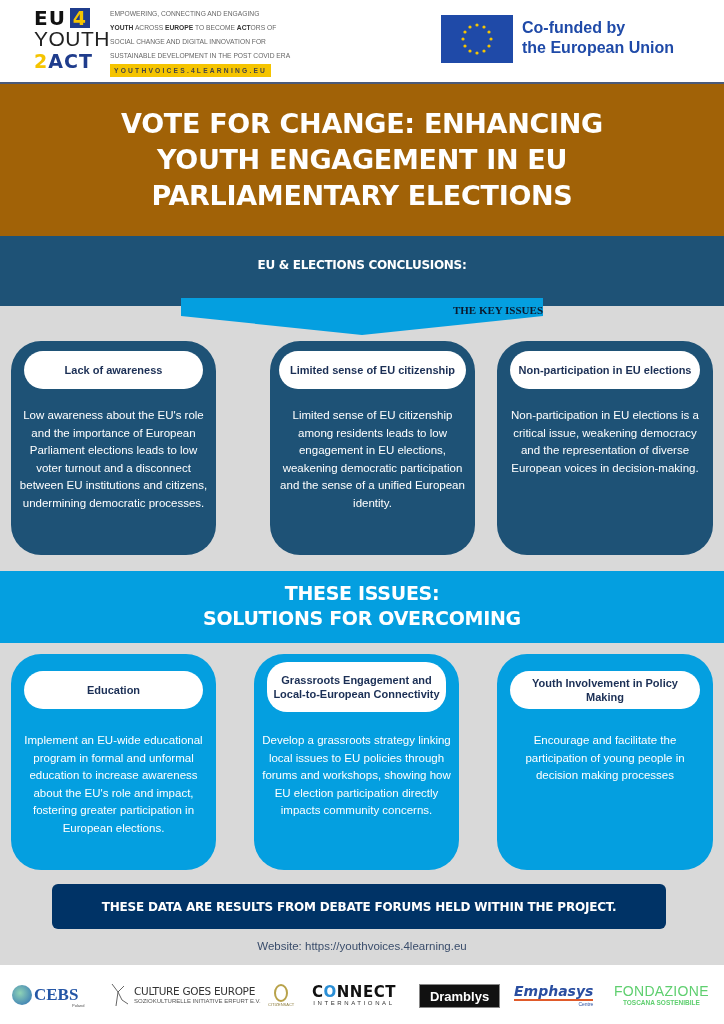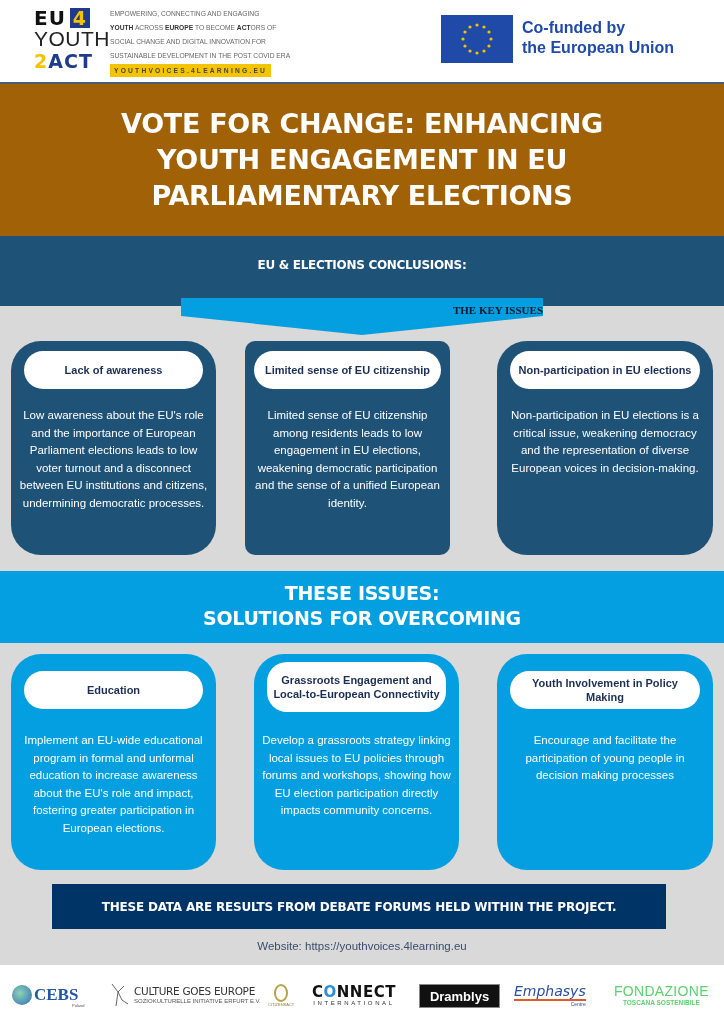--- a/index.html
+++ b/index.html
@@ -40,42 +40,42 @@
     .card.light { background: #049fe0; top: 654px; height: 216px; }
     .pill { position: absolute; left: 13px; right: 13px; top: 10px; height: 38px; background: #fff; border-radius: 20px; display: flex; align-items: center; justify-content: center; text-align: center; color: #1b2f55; font-weight: bold; font-size: 11px; line-height: 14px; padding: 0 4px; }
     .card-body { position: absolute; left: 8px; right: 8px; top: 66px; text-align: center; color: #fff; font-size: 11.5px; line-height: 17.6px; }
     .card.light .card-body { top: 78px; }
 
     
     .sol-band { position: absolute; left: 0; top: 571px; width: 724px; height: 72px; background: #049fe0; }
     .sol-band h2 { position: absolute; left: 0; right: 0; top: 10px; text-align: center; color: #fff; font-family: "DejaVu Sans", sans-serif; font-weight: bold; font-size: 19px; line-height: 25px; letter-spacing: -0.3px; }
 
     
-    .note { position: absolute; left: 52px; top: 884px; width: 614px; height: 45px; background: #003366; border-radius: 0; display: flex; align-items: center; justify-content: center; color: #fff; font-family: "DejaVu Sans", sans-serif; font-weight: bold; font-size: 12px; letter-spacing: -0.2px; }
+    .note { position: absolute; left: 52px; top: 884px; width: 614px; height: 45px; background: #003366; border-radius: 6px; display: flex; align-items: center; justify-content: center; color: #fff; font-family: "DejaVu Sans", sans-serif; font-weight: bold; font-size: 12px; letter-spacing: -0.2px; }
     .website { position: absolute; left: 0; right: 0; top: 940px; text-align: center; color: #3a4d6b; font-size: 11.5px; }
     .partners { position: absolute; left: 0; top: 965px; width: 724px; height: 59px; background: #fff; }
     .partner { position: absolute; top: 15px; height: 30px; display: flex; flex-direction: column; justify-content: center; }
     .p-cebs { left: 12px; flex-direction: row; align-items: center; }
     .p-cebs .globe { width: 20px; height: 20px; border-radius: 50%; background: radial-gradient(circle at 40% 40%, #8fd3b6, #2a6bb5); margin-right: 2px; }
     .p-cebs .txt { font-family: "Liberation Serif", serif; font-weight: bold; font-size: 17px; color: #2456a6; }
     .p-cebs .sub { position: absolute; left: 60px; top: 23px; font-size: 4px; color: #555; }
     .p-cge { left: 108px; flex-direction: row; align-items: center; }
     .p-cge .fig { width: 22px; height: 26px; margin-right: 4px; }
     .p-cge .a { font-family: "DejaVu Sans", sans-serif; font-size: 10.5px; color: #333; letter-spacing: -0.3px; line-height: 11px; }
     .p-cge .b { font-size: 6px; color: #555; line-height: 8px; }
     .p-cit { left: 268px; align-items: center; }
     .p-cit .ring { width: 14px; height: 18px; border: 2px solid #b8a24a; border-radius: 50%; margin: 0 auto; }
     .p-cit .c { font-size: 4px; color: #8a7a3a; text-align: center; }
     .p-connect { left: 312px; align-items: center; }
     .p-connect .a { font-family: "DejaVu Sans", sans-serif; font-weight: bold; font-size: 15px; color: #111; letter-spacing: 0.5px; line-height: 16px; }
     .p-connect .a .o { color: #2b8fd6; }
     .p-connect .b { font-size: 6px; letter-spacing: 2.6px; color: #333; }
     .p-dramblys { left: 419px; width: 81px; height: 24px; top: 19px; background: #111; color: #fff; font-weight: bold; font-size: 13px; align-items: center; justify-content: center; border: 1px solid #888; }
     .p-emphasys { left: 514px; align-items: flex-end; }
-    .p-emphasys .a { font-family: "DejaVu Sans", sans-serif; font-weight: normal; font-style: italic; font-size: 14px; color: #2a4ea0; line-height: 15px; border-bottom: 2px solid #e05a2a; }
+    .p-emphasys .a { font-family: "DejaVu Sans", sans-serif; font-weight: bold; font-style: italic; font-size: 14px; color: #2a4ea0; line-height: 15px; border-bottom: 2px solid #e05a2a; }
     .p-emphasys .b { font-size: 5px; color: #2a4ea0; }
     .p-fond { left: 614px; align-items: center; }
     .p-fond .a { font-size: 14px; color: #5fcf6f; line-height: 15px; letter-spacing: 0.3px; }
     .p-fond .b { font-size: 6.5px; color: #5fcf6f; font-weight: bold; }
   </style>
 </head>
 <body>
 
 <div class="header">
   <div class="logo-eu4">
@@ -131,21 +131,21 @@
   <svg width="362" height="37" viewBox="0 0 362 37">
     <polygon points="0,0 362,0 362,18 181,37 0,18" fill="#049fe0"></polygon>
   </svg>
   <span>THE KEY ISSUES</span>
 </div>
 
 <div class="card dark" style="left:11px;">
   <div class="pill">Lack of awareness</div>
   <div class="card-body">Low awareness about the EU's role and the importance of European Parliament elections leads to low voter turnout and a disconnect between EU institutions and citizens, undermining democratic processes.</div>
 </div>
-<div class="card dark" style="left:245px;border-radius:10px;">
+<div class="card dark" style="left:270px;">
   <div class="pill" style="left:9px; right:9px;">Limited sense of EU citizenship</div>
   <div class="card-body">Limited sense of EU citizenship among residents leads to low engagement in EU elections, weakening democratic participation and the sense of a unified European identity.</div>
 </div>
 <div class="card dark" style="left:497px; width:216px;">
   <div class="pill">Non-participation in EU elections</div>
   <div class="card-body">Non-participation in EU elections is a critical issue, weakening democracy and the representation of diverse European voices in decision-making.</div>
 </div>
 
 <div class="sol-band">
   <h2>

